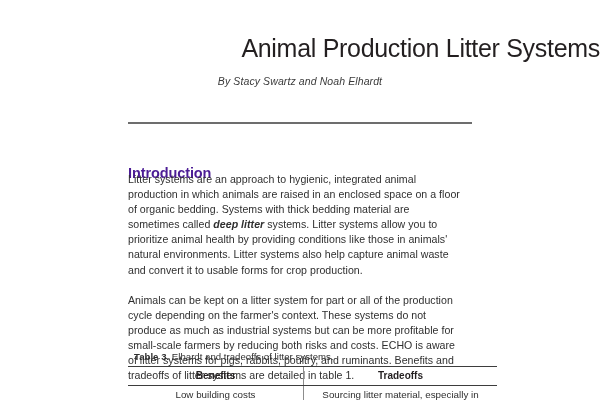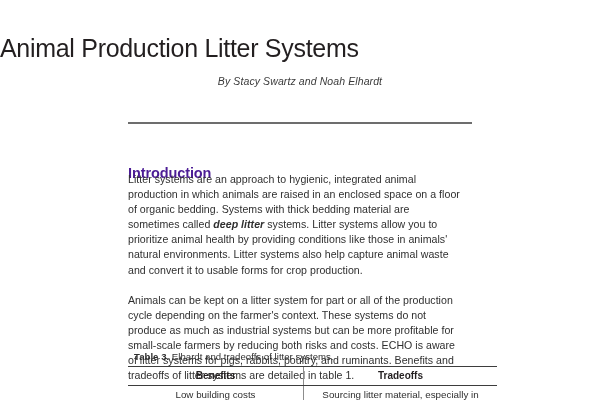--- a/index.html
+++ b/index.html
@@ -18,21 +18,21 @@
   .page {
     position: absolute;
     inset: 0;
     overflow: hidden;
   }
   .doc-title {
     position: absolute;
     left: 0;
     right: 0;
     top: 16px;
-    text-align: left;
+    text-align: right;
     font-size: 25px;
     font-weight: 400;
     letter-spacing: -0.3px;
     color: #231f20;
     line-height: 1.2;
   }
   .byline {
     position: absolute;
     left: 0;
     right: 0;

